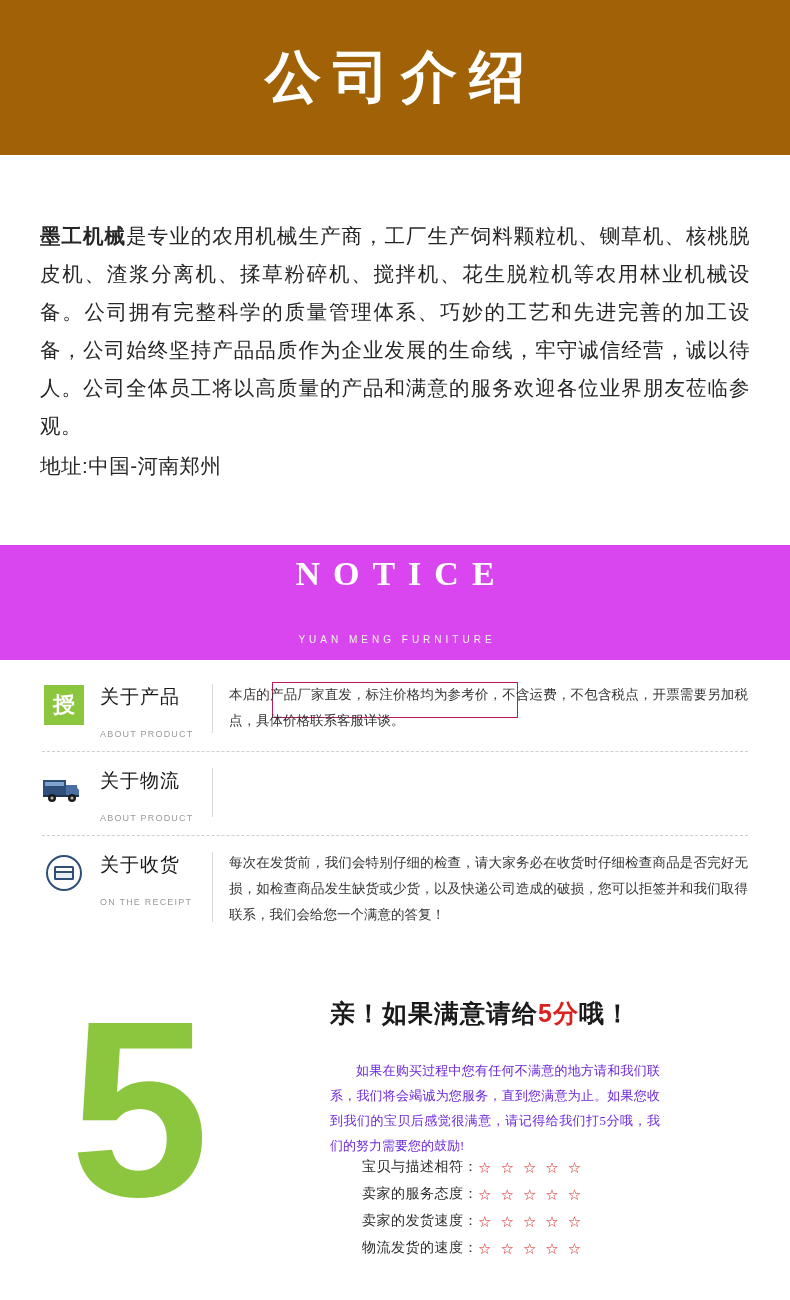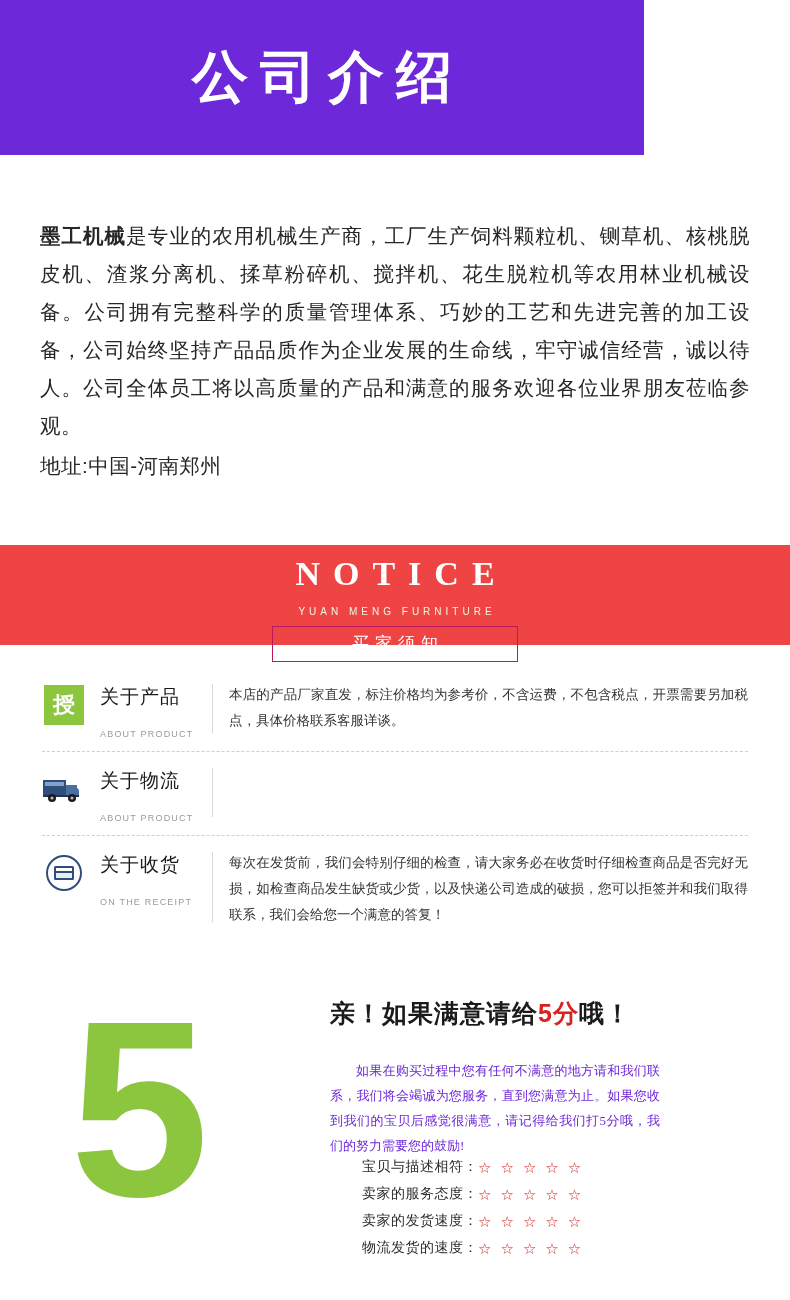--- a/index.html
+++ b/index.html
@@ -9,23 +9,23 @@
     height: 1300px;
     background: #ffffff;
     font-family: "Liberation Sans", sans-serif;
     color: #333;
     overflow: hidden;
   }
   .page { position: relative; width: 790px; height: 1300px; }
 
   
   .banner {
-    width: 644px;
+    width: 790px;
     height: 155px;
-    background: #6d28d9;
+    background: #a16207;
     display: flex;
     align-items: center;
     justify-content: center;
   }
   .banner-title {
     color: #ffffff;
     font-size: 56px;
     letter-spacing: 12px;
     font-weight: bold;
     text-indent: 12px;
@@ -50,27 +50,28 @@
     font-size: 20.5px;
     line-height: 38px;
   }
 
   
   .notice-block {
     position: absolute;
     top: 545px;
     left: 0;
     width: 790px;
-    height: 100px;
-    background: #ef4444;
+    height: 115px;
+    background: #d946ef;
     display: flex;
     flex-direction: column;
     align-items: center;
     justify-content: flex-start;
     padding-top: 10px;
+    gap: 28px;
   }
   .notice-en {
     color: #ffffff;
     font-size: 34px;
     letter-spacing: 13px;
     text-indent: 13px;
     font-weight: bold;
     font-family: "Liberation Serif", serif;
   }
   .notice-sub {

